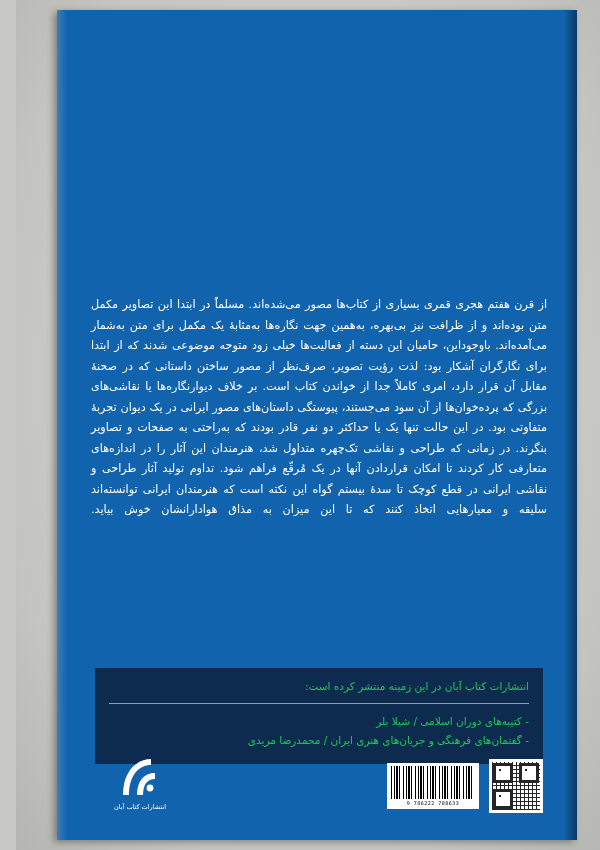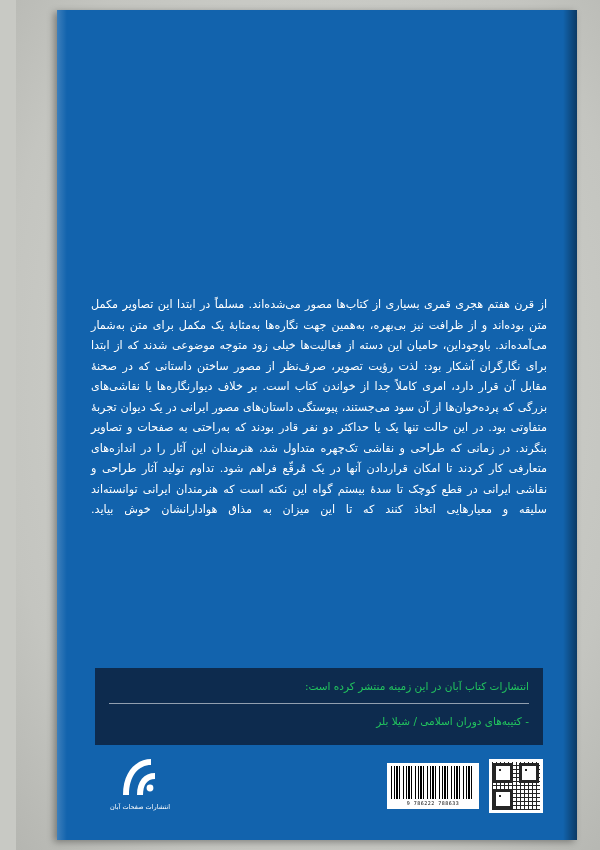--- a/index.html
+++ b/index.html
@@ -209,20 +209,21 @@
     <div class="edge-highlight"></div>
     <div class="spine-shadow"></div>
 
     <div class="blurb">
       <p>از قرن هفتم هجری قمری بسیاری از کتاب‌ها مصور می‌شده‌اند. مسلماً در ابتدا این تصاویر مکمل متن بوده‌اند و از ظرافت نیز بی‌بهره، به‌همین جهت نگاره‌ها به‌مثابهٔ یک مکمل برای متن به‌شمار می‌آمده‌اند. باوجوداین، حامیان این دسته از فعالیت‌ها خیلی زود متوجه موضوعی شدند که از ابتدا برای نگارگران آشکار بود: لذت رؤیت تصویر، صرف‌نظر از مصور ساختن داستانی که در صحنهٔ مقابل آن قرار دارد، امری کاملاً جدا از خواندن کتاب است. بر خلاف دیوارنگاره‌ها یا نقاشی‌های بزرگی که پرده‌خوان‌ها از آن سود می‌جستند، پیوستگی داستان‌های مصور ایرانی در یک دیوان تجربهٔ متفاوتی بود. در این حالت تنها یک یا حداکثر دو نفر قادر بودند که به‌راحتی به صفحات و تصاویر بنگرند. در زمانی که طراحی و نقاشی تک‌چهره متداول شد، هنرمندان این آثار را در اندازه‌های متعارفی کار کردند تا امکان قراردادن آنها در یک مُرقّع فراهم شود. تداوم تولید آثار طراحی و نقاشی ایرانی در قطع کوچک تا سدهٔ بیستم گواه این نکته است که هنرمندان ایرانی توانسته‌اند سلیقه و معیارهایی اتخاذ کنند که تا این میزان به مذاق هوادارانشان خوش بیاید.</p>
     </div>
 
     <div class="pub-box">
       <div class="pub-head">انتشارات کتاب آبان در این زمینه منتشر کرده است:</div>
       <div class="pub-item">- کتیبه‌های دوران اسلامی / شیلا بلر</div>
+      <div class="pub-item">- گفتمان‌های فرهنگی و جریان‌های هنری ایران / محمدرضا مریدی</div>
     </div>
 
     <div class="bottom-strip">
 
       <div class="qr">
         <div class="qr-inner">
           <span class="qr-eye tl">
               <i></i>
             </span>
           <span class="qr-eye tr">
@@ -240,18 +241,18 @@
       </div>
 
       <div class="logo">
         <div class="logo-mark">
           <svg width="46" height="46" viewBox="0 0 46 46" aria-hidden="true">
             <path d="M6 40 C6 16, 20 4, 34 4 L34 10 C22 10, 12 20, 12 40 Z" fill="#ffffff"></path>
             <path d="M20 40 C20 26, 27 18, 38 18 L38 24 C30 24, 26 30, 26 40 Z" fill="#ffffff"></path>
             <circle cx="33" cy="33" r="3.4" fill="#ffffff"></circle>
           </svg>
         </div>
-        <div class="logo-caption">انتشارات صفحات آبان</div>
+        <div class="logo-caption">انتشارات کتاب آبان</div>
       </div>
 
     </div>
   </div>
 </div>
 
 </body></html>

